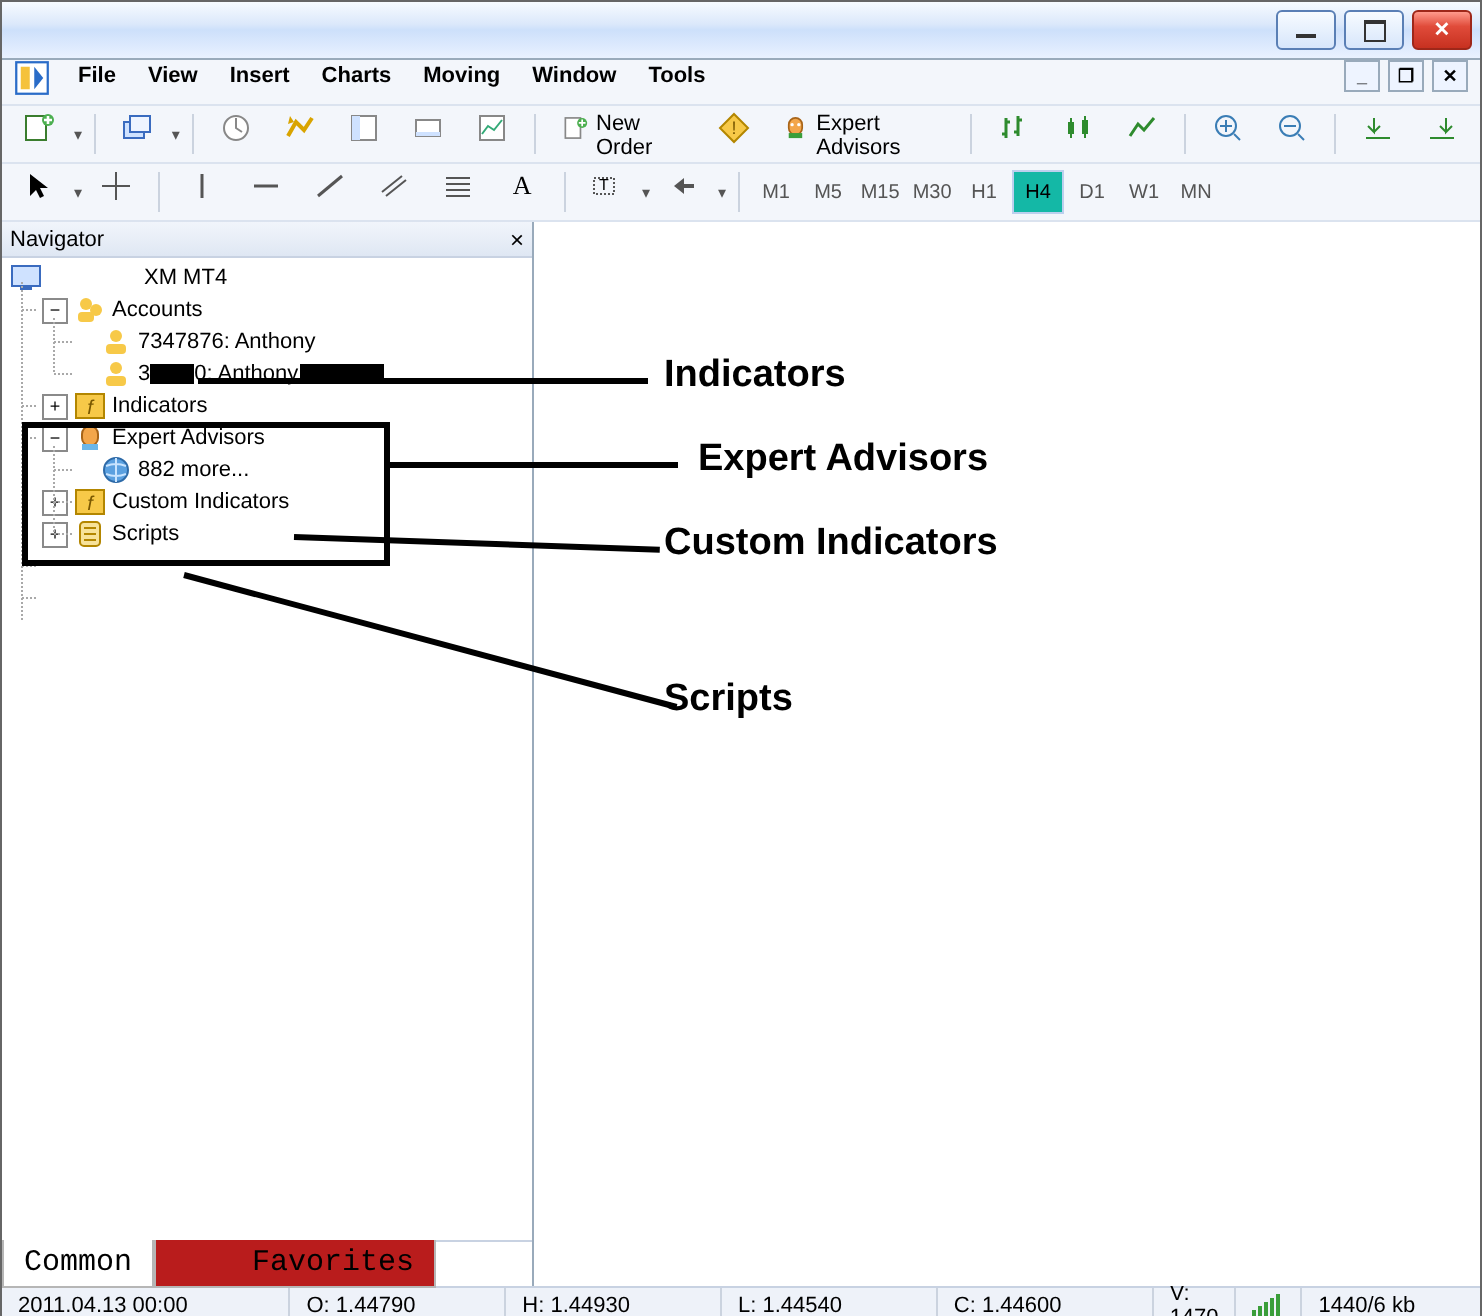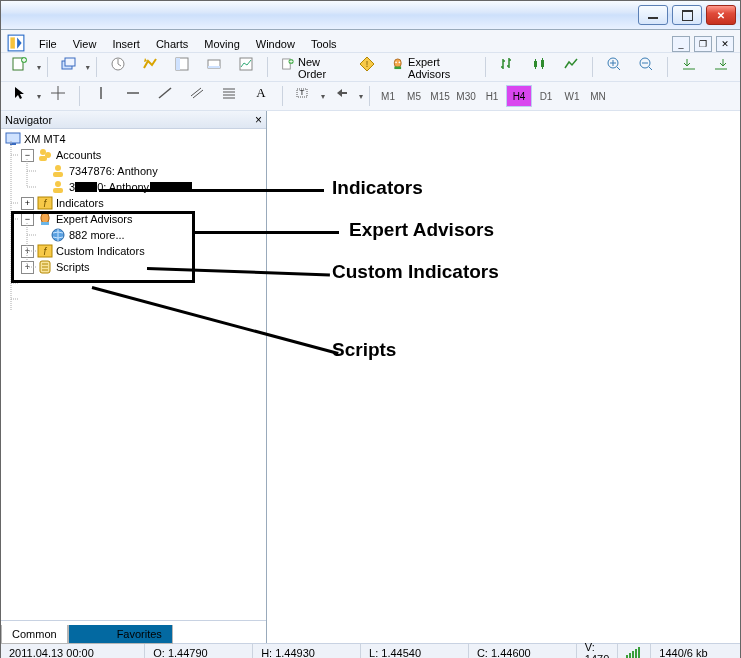--- a/index.html
+++ b/index.html
@@ -3,50 +3,50 @@
 <meta charset="utf-8">
 <style>
 html,body{margin:0;padding:0;font-family:Tahoma,Segoe UI,Arial,sans-serif;font-size:11px;color:#000;background:#fff;}
 .frame{width:741px;height:658px;box-sizing:border-box;border:1px solid #666;position:relative;background:#fff;}
 .titlebar{height:28px;background:linear-gradient(#f7fbff,#dbe8fb 40%,#cde0fb 50%,#e9f1ff);display:flex;align-items:center;justify-content:flex-end;border-bottom:1px solid #9ab;}
 .winbtn{width:28px;height:18px;margin-right:4px;border:1px solid #5a7fb5;border-radius:3px;display:flex;align-items:center;justify-content:center;font-size:10px;background:linear-gradient(#f7fbff,#d7e6fb);}
 .winclose{background:linear-gradient(#ff9a8c,#e04b3a 40%,#c73120);border-color:#9e2719;color:#fff;}
 .winclose span{color:#fff;font-weight:bold;}
 .winmin span{display:block;width:10px;height:2px;background:#333;margin-top:6px;}
 .winmax span{display:block;width:9px;height:8px;border:1px solid #333;border-top:2px solid #333;}
-.menubar{height:22px;display:flex;align-items:flex-end;background:#f3f6fb;border-bottom:1px solid #dbe3ef;}
+.menubar{height:22px;display:flex;align-items:flex-start;background:#f3f6fb;border-bottom:1px solid #dbe3ef;font-weight:bold;}
 .menubar .icon-logo{width:18px;height:18px;margin:0 6px;display:inline-block;position:relative;}
 .menubar .icon-logo svg{width:18px;height:18px;}
 .menuitem{padding:2px 8px;cursor:default;}
 .inner-ctl{display:flex;gap:4px;margin-left:auto;margin-right:6px;}
 .inner-btn{width:16px;height:14px;border:1px solid #9ab;background:#eef4ff;font-size:9px;display:flex;align-items:center;justify-content:center;}
 .toolbar{height:28px;display:flex;align-items:center;background:#f3f6fb;border-bottom:1px solid #dbe3ef;padding:0 4px;gap:2px;}
 .sep{width:1px;height:20px;background:#cbd3df;margin:0 4px;}
 .tbtn{height:22px;min-width:22px;padding:0 3px;display:flex;justify-content:center;border:1px solid transparent;border-radius:3px;cursor:default;}
 .tbtn svg{width:16px;height:16px;}
 .tbtn.label{gap:4px;padding:0 6px;}
 .tflabel{width:24px;height:20px;display:flex;align-items:center;justify-content:center;font-size:10px;color:#555;cursor:default;}
-.tflabel.sel{border:1px solid #bcd0ee;background:#d946ef;color:#000;}
+.tflabel.sel{border:1px solid #bcd0ee;background:#14b8a6;color:#000;}
 .workspace{position:relative;height:calc(658px - 28px - 22px - 28px - 28px - 18px - 2px);display:flex;}
 .navigator{width:265px;border-right:1px solid #9ab;display:flex;flex-direction:column;background:#fff;}
 .navtitle{height:17px;background:linear-gradient(#f1f5fb,#dfe7f3);border-bottom:1px solid #c8d2e2;display:flex;align-items:center;padding:0 4px;font-size:11px;}
 .navtitle .x{margin-left:auto;font-family:Arial;font-size:12px;cursor:default;}
 .tree{flex:1;overflow:auto;padding:2px 2px 2px 2px;line-height:16px;position:relative;}
 .node{display:flex;align-items:center;height:16px;white-space:nowrap;}
 .exp{width:11px;height:11px;border:1px solid #8a8a8a;background:#fff;margin-right:3px;display:inline-flex;align-items:center;justify-content:center;font-size:9px;line-height:9px;flex:0 0 auto;}
 .noexp{width:13px;display:inline-block;flex:0 0 auto;}
 .ticon{width:16px;height:16px;margin-right:3px;flex:0 0 auto;}
-.d0{padding-left:2px;}
+.d0{padding-left:2px;gap:48px;}
 .d1{padding-left:18px;}
 .d2{padding-left:34px;}
 .tree-guides{position:absolute;left:0;top:0;pointer-events:none;}
 .highlight-box{position:absolute;border:3px solid #000;pointer-events:none;}
 .navtabs{height:22px;display:flex;align-items:flex-end;border-top:1px solid #c8d2e2;background:#fff;}
-.navtab{padding:3px 10px;border:1px solid #b6b6b6;border-top:none;background:#fff;font-size:11px;position:relative;top:1px;}
-.navtab.inactive{background:#0369a1;padding-left:48px;}
+.navtab{padding:3px 10px;border:1px solid #b6b6b6;border-top:none;background:#fff;font-size:15px;position:relative;top:1px;font-family:Liberation Mono, monospace;}
+.navtab.inactive{background:#b91c1c;padding-left:48px;}
 .chart-area{flex:1;background:#fff;position:relative;}
 .callout{position:absolute;font-weight:bold;font-size:19px;color:#000;}
 .call-line{position:absolute;height:3px;background:#000;transform-origin:left center;}
 .statusbar{height:18px;background:#eef2f9;border-top:1px solid #c8d2e2;display:flex;align-items:center;font-size:11px;}
 .scell{padding:0 8px;border-right:1px solid #cbd3df;height:100%;display:flex;align-items:center;}
 .sig svg{width:16px;height:12px;}
 .redacted{display:inline-block;background:#000;height:10px;vertical-align:middle;}
 </style>
 </head>
 <body>

